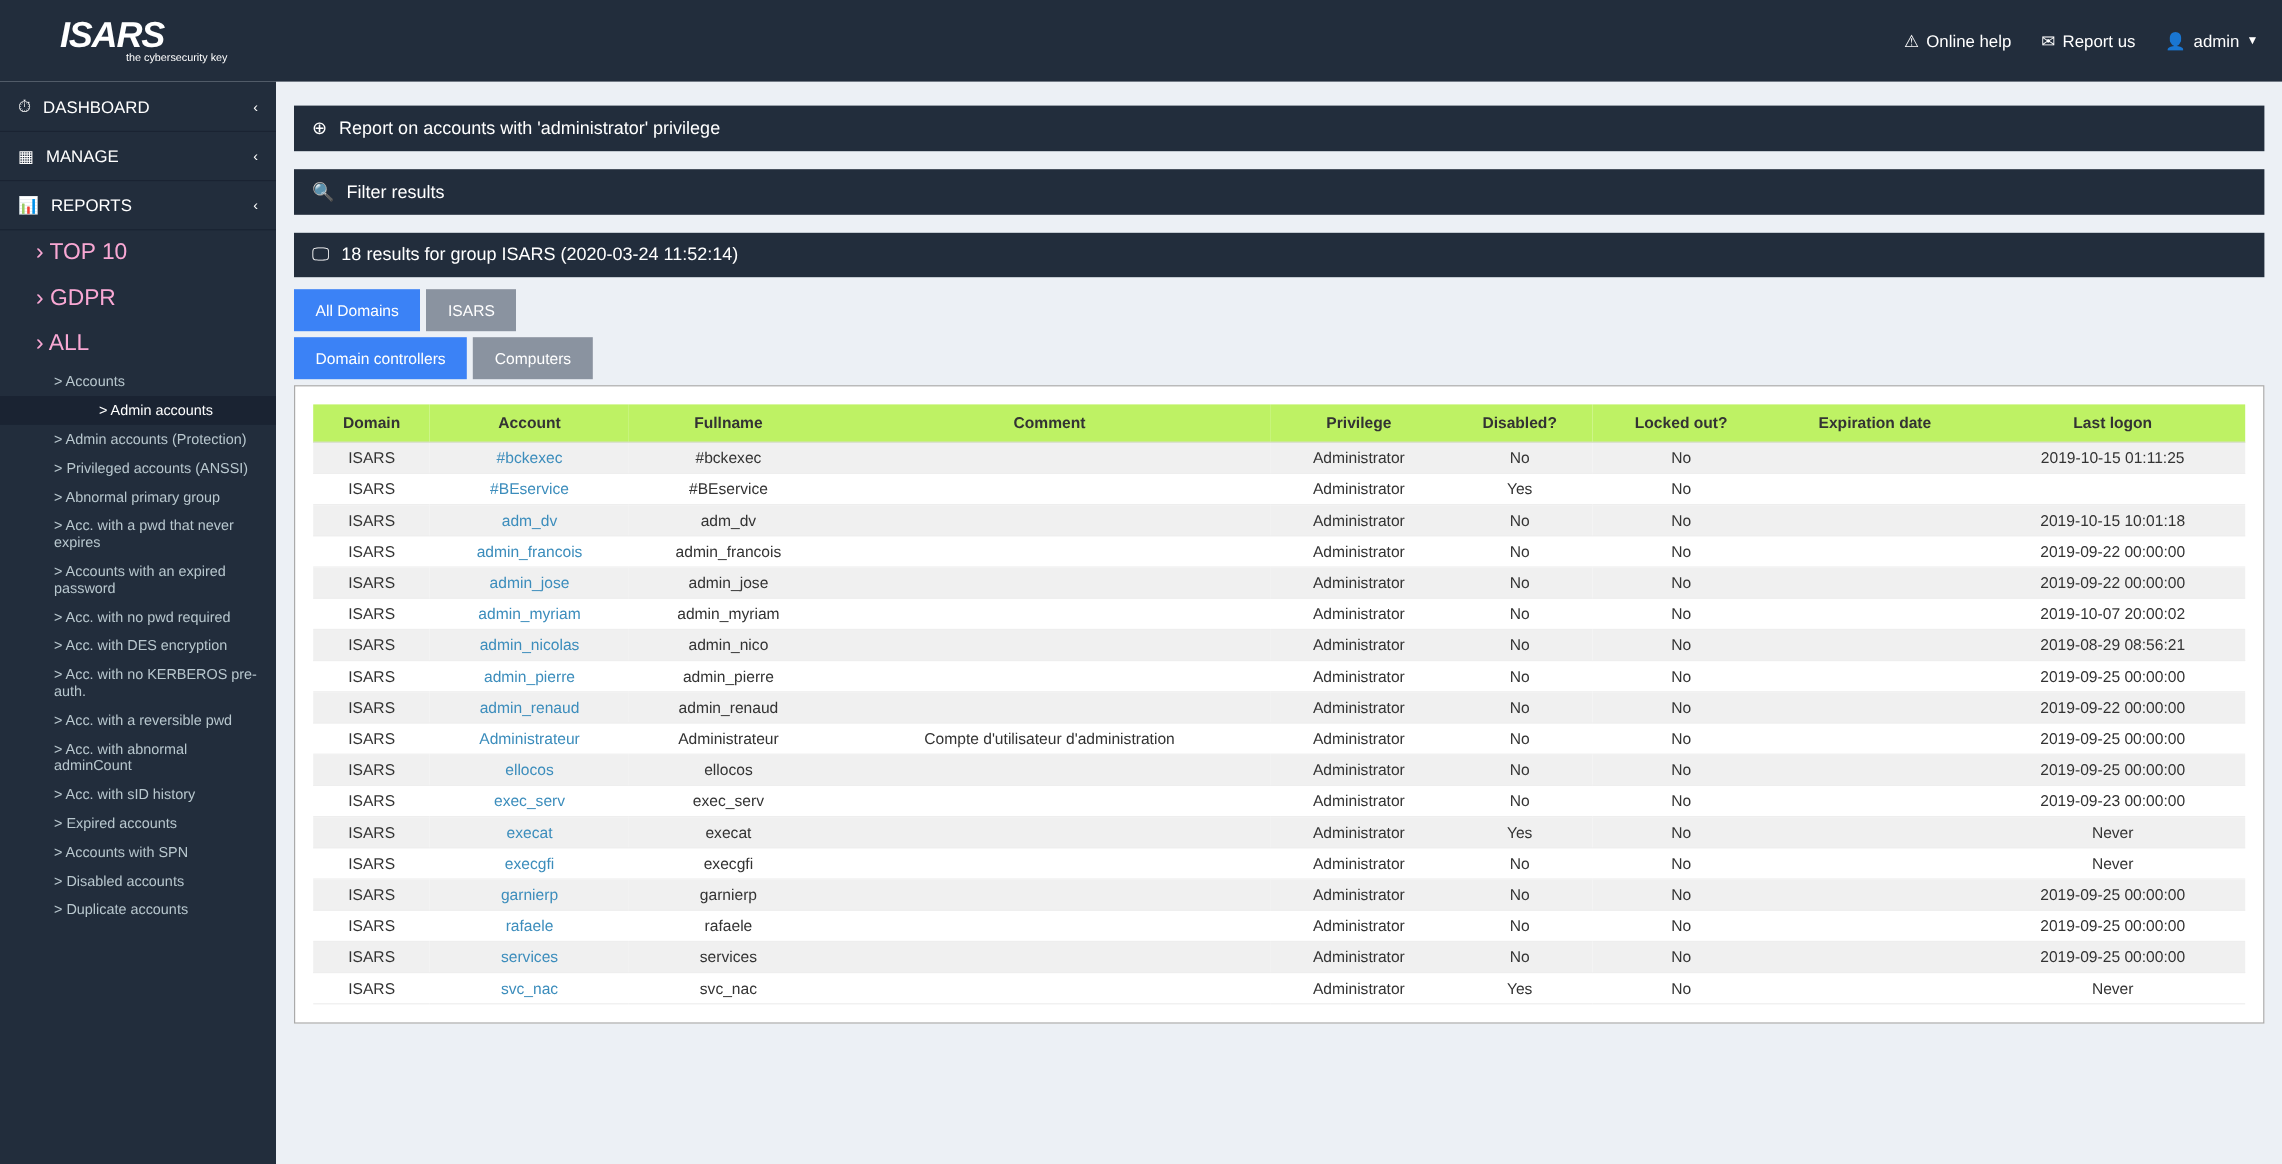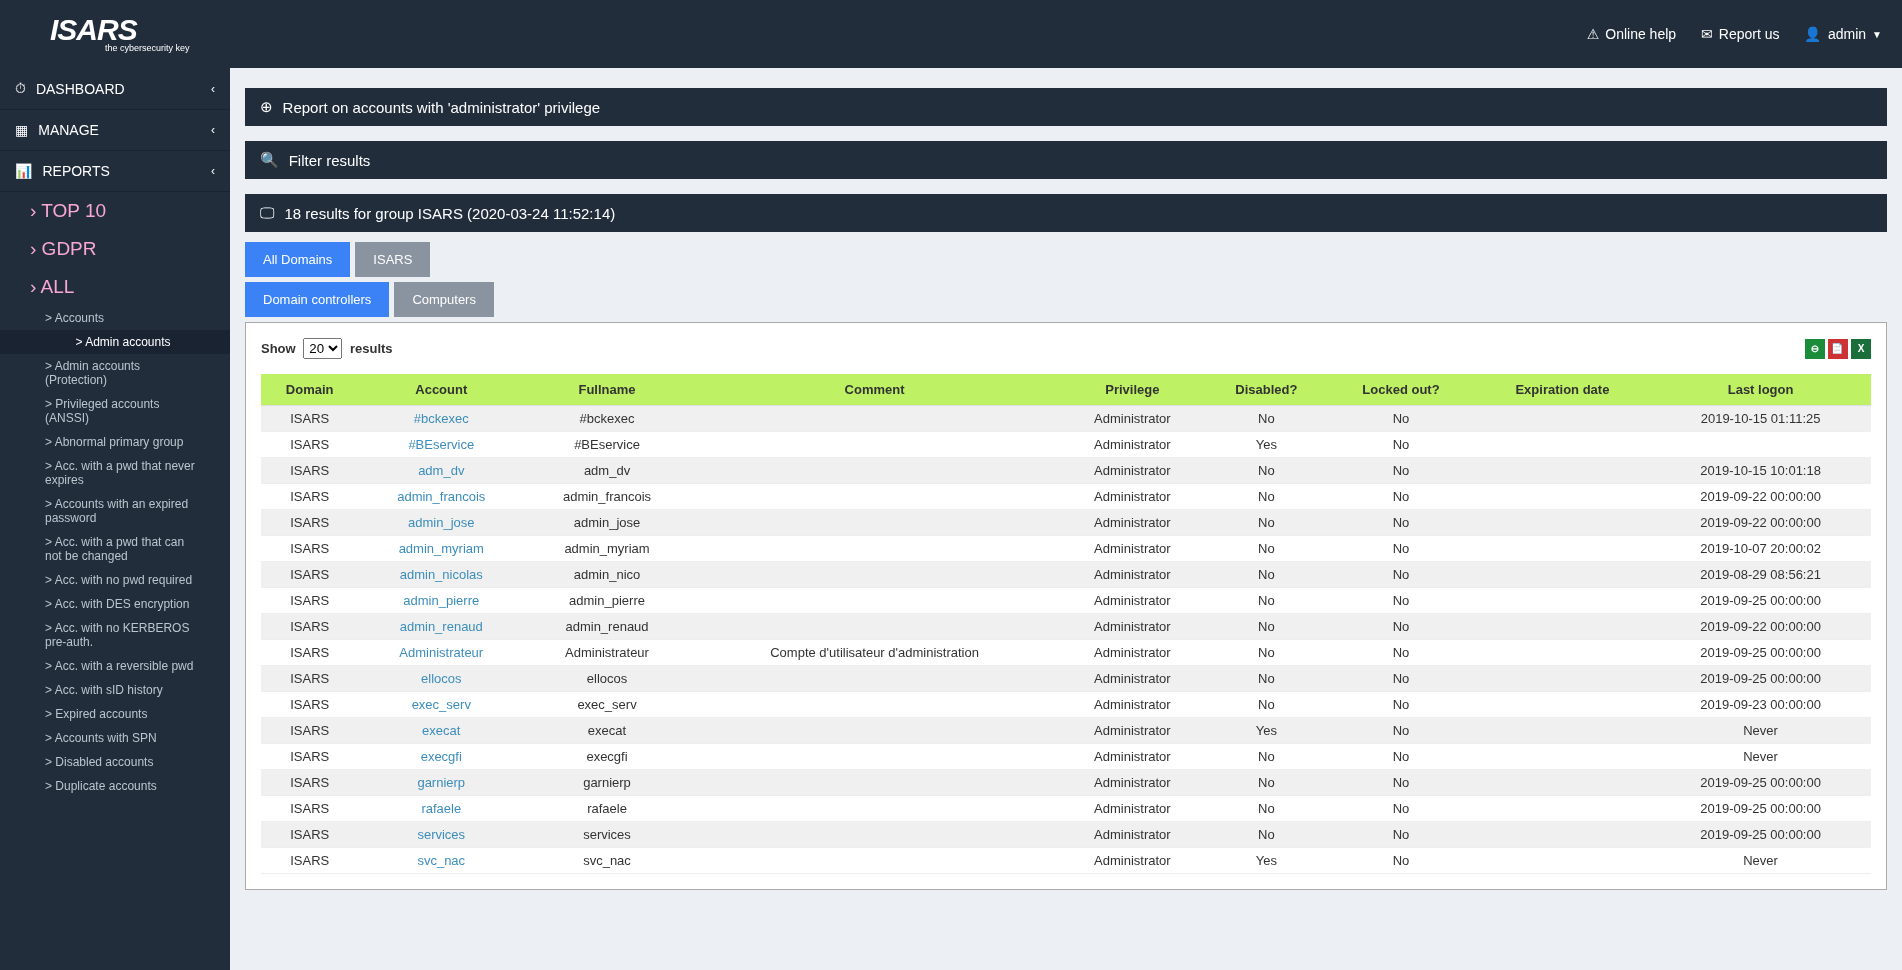--- a/index.html
+++ b/index.html
@@ -15,21 +15,21 @@
 
 
 .main-wrapper { display: flex; }
 .sidebar { width: 230px; background: #222d3c; min-height: calc(100vh - 68px); flex-shrink: 0; }
 .content { flex: 1; padding: 20px 15px; }
 
 
 .nav-item { display: flex; align-items: center; justify-content: space-between; padding: 12px 15px; color: white; cursor: pointer; border-bottom: 1px solid #1a2332; }
 .nav-item-left { display: flex; align-items: center; gap: 10px; }
 .nav-sub { padding: 8px 15px 8px 30px; color: #f9a8d4; cursor: pointer; font-size: 19px; }
-.nav-deep { padding: 5px 29px 5px 45px; color: #b8c7ce; font-size: 12px; cursor: pointer; }
+.nav-deep { padding: 5px 15px 5px 45px; color: #b8c7ce; font-size: 12px; cursor: pointer; }
 .nav-deep.active { background: #1a2332; color: white; text-align: center; }
 
 
 .panel-header { background: #222d3c; color: white; padding: 10px 15px; display: flex; align-items: center; gap: 10px; font-size: 15px; margin-bottom: 10px; }
 .panel-header-gap { margin-bottom: 15px; }
 
 
 .tabs-row { display: flex; gap: 5px; margin-bottom: 5px; }
 .tab { padding: 10px 18px; background: #3b82f6; color: white; cursor: pointer; font-size: 13px; }
 .tab.inactive { background: #8a93a0; }
@@ -107,25 +107,25 @@
     <div class="nav-sub">› <span>GDPR</span></div>
     <div class="nav-sub">› <span>ALL</span></div>
     <div id="deep-nav">
         <div class="nav-deep">&gt;  Accounts</div>
         <div class="nav-deep active">&gt;  Admin accounts</div>
         <div class="nav-deep">&gt;  Admin accounts (Protection)</div>
         <div class="nav-deep">&gt;  Privileged accounts (ANSSI)</div>
         <div class="nav-deep">&gt;  Abnormal primary group</div>
         <div class="nav-deep">&gt;  Acc. with a pwd that never expires</div>
         <div class="nav-deep">&gt;  Accounts with an expired password</div>
-        <div class="nav-deep">&gt;  Acc. with a pwd that can not be changed</div>
         <div class="nav-deep">&gt;  Acc. with no pwd required</div>
         <div class="nav-deep">&gt;  Acc. with DES encryption</div>
         <div class="nav-deep">&gt;  Acc. with no KERBEROS pre-auth.</div>
         <div class="nav-deep">&gt;  Acc. with a reversible pwd</div>
+        <div class="nav-deep">&gt;  Acc. with abnormal adminCount</div>
         <div class="nav-deep">&gt;  Acc. with sID history</div>
         <div class="nav-deep">&gt;  Expired accounts</div>
         <div class="nav-deep">&gt;  Accounts with SPN</div>
         <div class="nav-deep">&gt;  Disabled accounts</div>
         <div class="nav-deep">&gt;  Duplicate accounts</div>
       </div>
   </div>
 
   <div class="content">
     <div class="panel-header panel-header-gap">
@@ -146,32 +146,20 @@
     <div class="tabs-row" id="tabs-row-1">
         <div class="tab">All Domains</div>
         <div class="tab inactive">ISARS</div>
       </div>
     <div class="tabs-row" id="tabs-row-2">
         <div class="tab">Domain controllers</div>
         <div class="tab inactive">Computers</div>
       </div>
 
     <div class="table-container">
-      <div class="table-top">
-        <div class="show-entries">
-          <span>Show</span>
-          <select><option>20</option></select>
-          <span>results</span>
-        </div>
-        <div class="export-icons">
-          <div class="export-icon export-csv">⊖</div>
-          <div class="export-icon export-pdf">📄</div>
-          <div class="export-icon export-xls">X</div>
-        </div>
-      </div>
 
       <table>
         <thead>
             <tr id="thead-row">
               <th>Domain</th>
               <th>Account</th>
               <th>Fullname</th>
               <th>Comment</th>
               <th>Privilege</th>
               <th>Disabled?</th>

